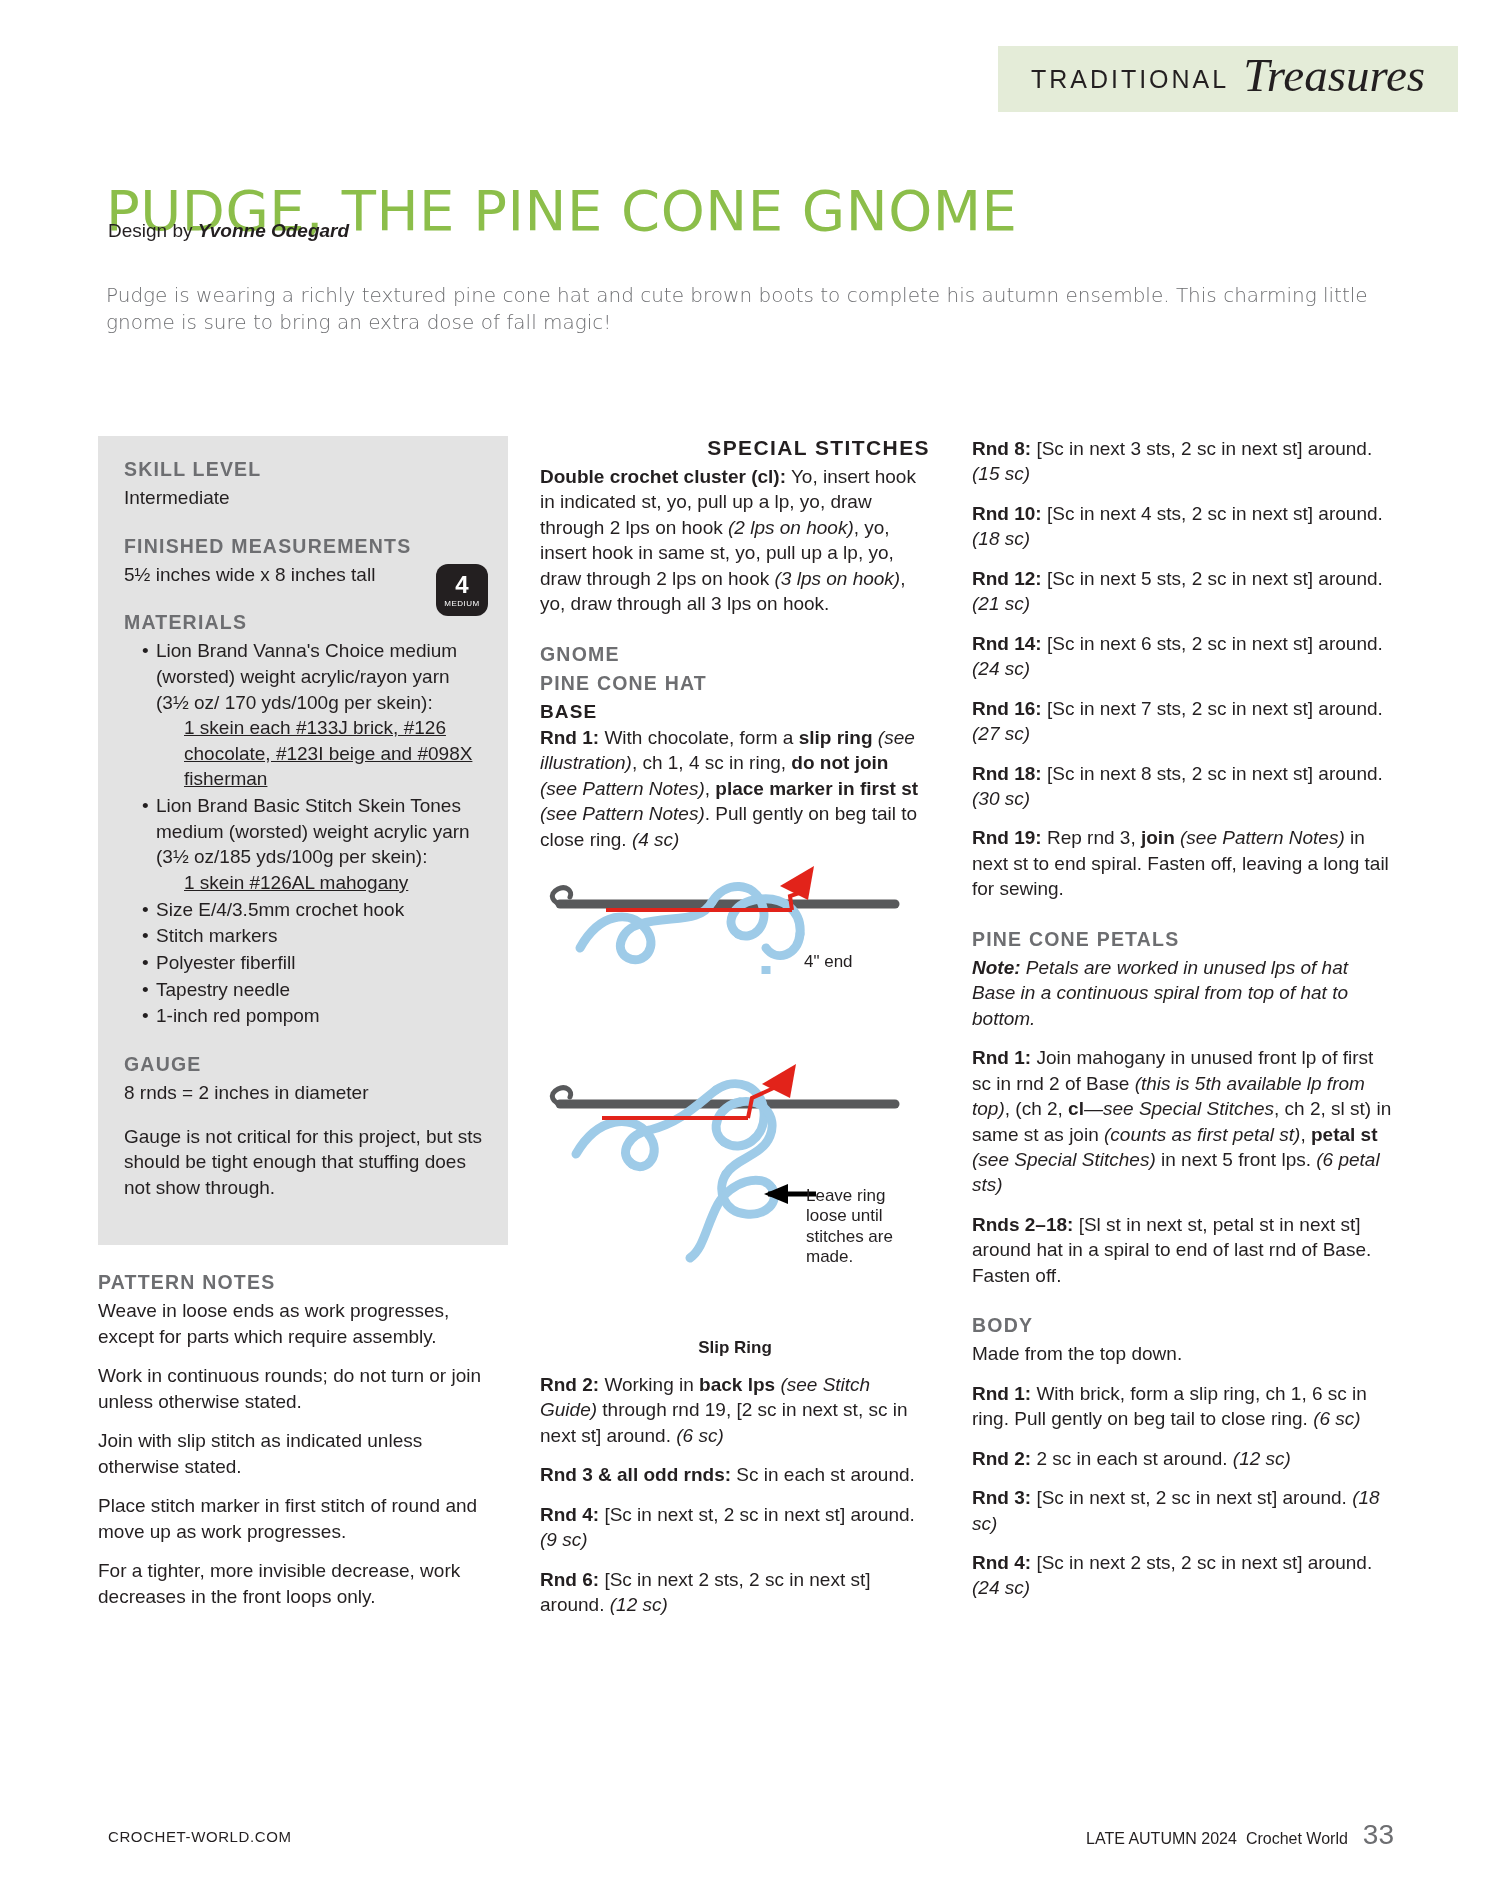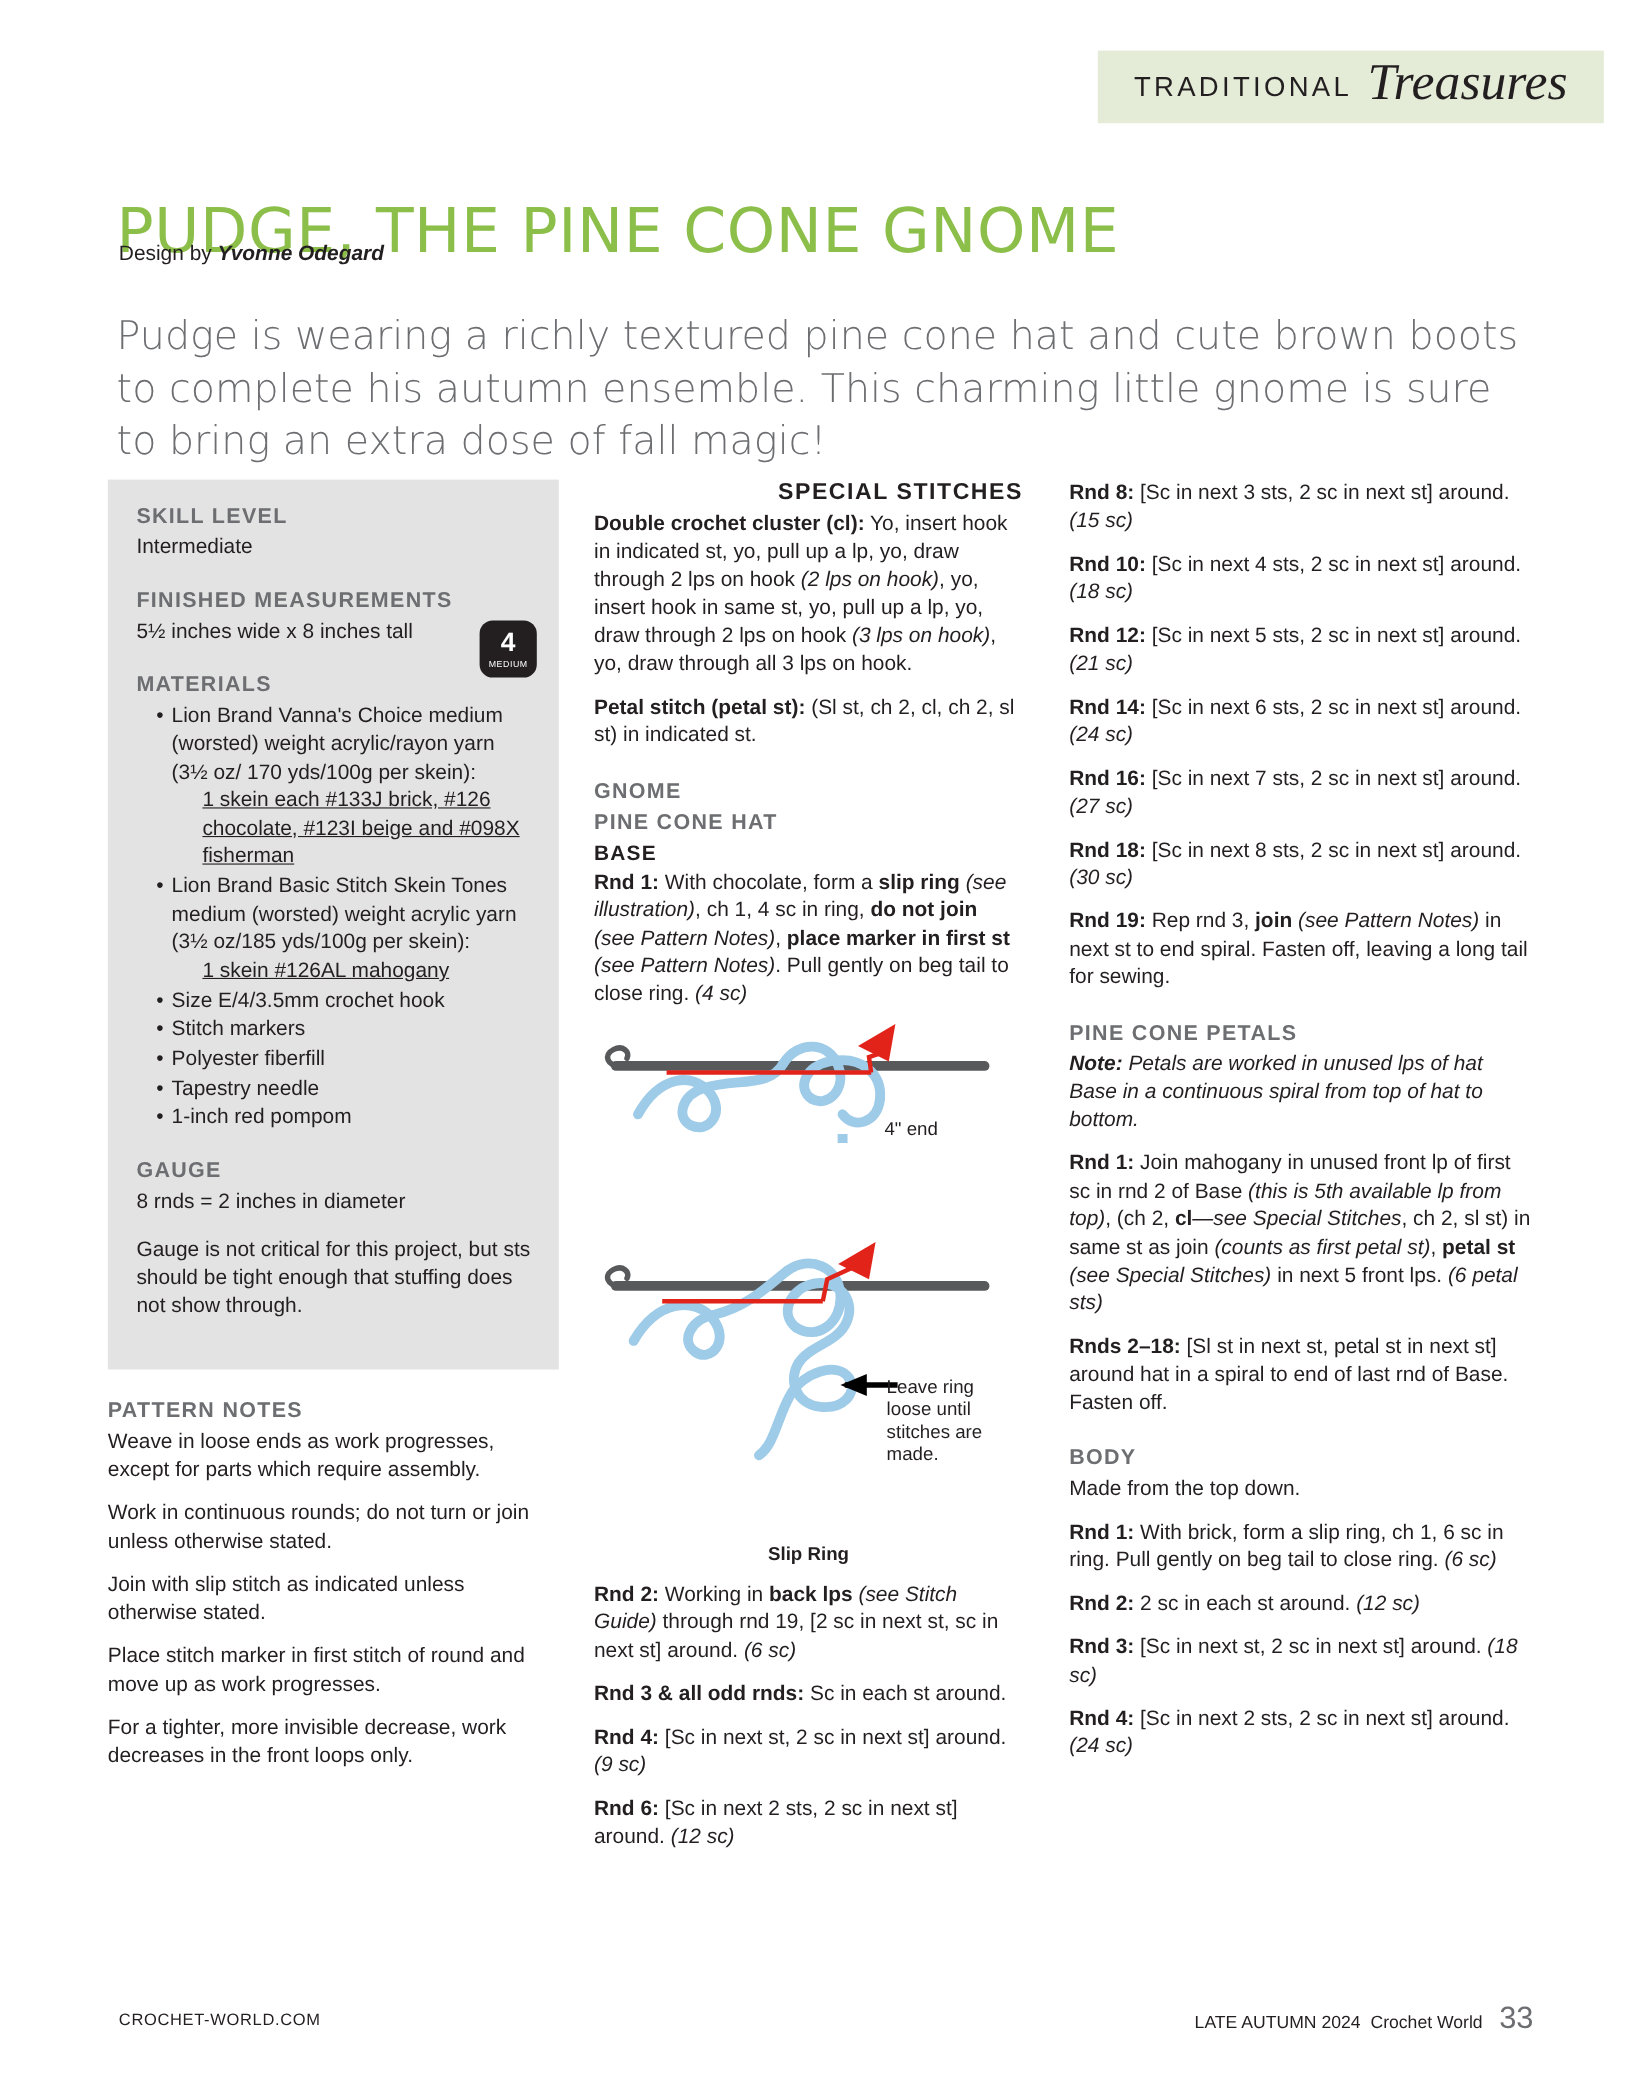--- a/index.html
+++ b/index.html
@@ -40,21 +40,21 @@
     font-family:"DejaVu Sans", sans-serif;
   }
   .byline {
     position:absolute; top:220px; left:108px;
     font-size:19px; color:#231f20;
   }
   .byline b { font-style:italic; font-weight:bold; }
 
   .intro {
     position:absolute; top:282px; left:106px; width:1290px;
-    font-size:36px; line-height:1.33; color:#6d6e71; font-weight:300;
+    font-size:20px; line-height:1.33; color:#6d6e71; font-weight:300;
     font-family:"DejaVu Sans", sans-serif;
   }
 
   
   .col { position:absolute; top:436px; }
   .col1 { left:98px;  width:410px; }
   .col2 { left:540px; width:390px; }
   .col3 { left:972px; width:420px; }
 
   
@@ -186,23 +186,20 @@
   </div>
 
   <div class="col col2">
 
     <div class="sec-head-dark first">SPECIAL STITCHES</div>
 
     <p class="body">
       <b>Double crochet cluster (cl):</b><span> Yo, insert hook in indicated st, yo, pull up a lp, yo, draw through 2 lps on hook </span><i>(2 lps on hook)</i><span>, yo, insert hook in same st, yo, pull up a lp, yo, draw through 2 lps on hook </span><i>(3 lps on hook)</i><span>, yo, draw through all 3 lps on hook.</span>
     </p>
 
-    <p class="body">
-      <b>Petal stitch (petal st):</b><span> (Sl st, ch 2, cl, ch 2, sl st) in indicated st.</span>
-    </p>
 
     <div class="sec-head">GNOME</div>
     <div class="sec-head" style="margin-top:6px">PINE CONE HAT</div>
     <div class="sub-head" style="margin-top:6px">BASE</div>
 
     <p class="body tight">
       <b>Rnd 1:</b><span> With chocolate, form a </span><b>slip ring</b><i> (see illustration)</i><span>, ch 1, 4 sc in ring, </span><b>do not join</b><i> (see Pattern Notes)</i><span>, </span><b>place marker in first st</b><i> (see Pattern Notes)</i><span>. Pull gently on beg tail to close ring. </span><i>(4 sc)</i>
     </p>
 
     <div class="illo">

